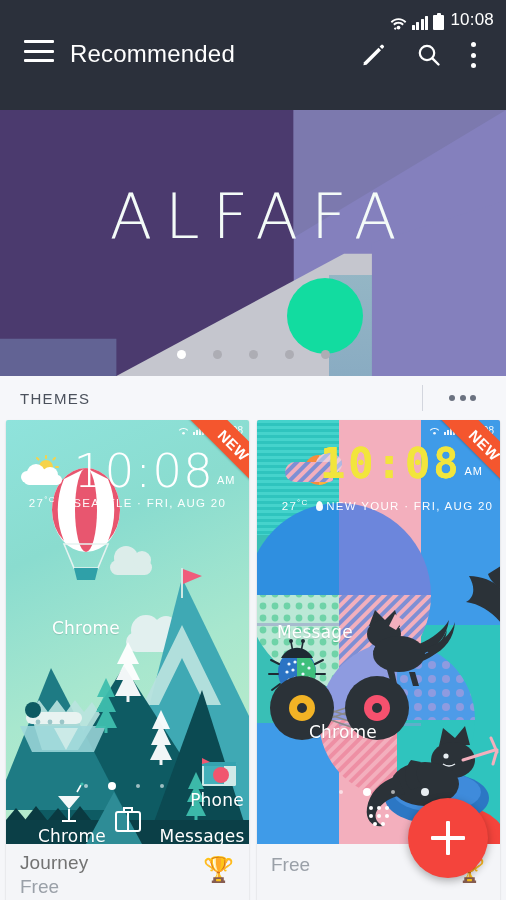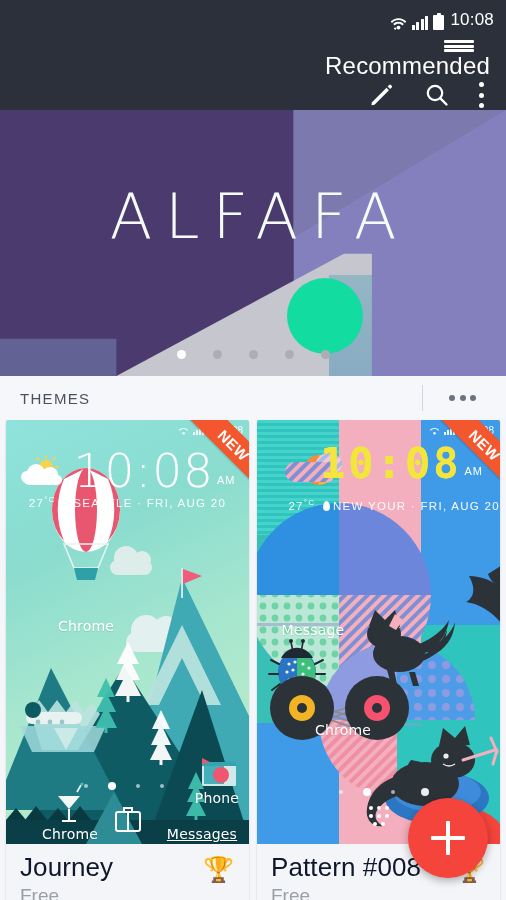--- a/index.html
+++ b/index.html
@@ -26,22 +26,22 @@
   .signal i:nth-child(2){height:8px}
   .signal i:nth-child(3){height:11px}
   .signal i:nth-child(4){height:14px}
   .battery{ width:11px; height:17px; position:relative; }
   .battery .body{ position:absolute; left:0; top:2px; width:11px; height:15px; background:#fff; border-radius:1px;}
   .battery .tip{ position:absolute; left:3.5px; top:0; width:4px; height:2.5px; background:#fff; border-radius:1px 1px 0 0;}
   .sb-time{ color:#fff; font-size:17px; letter-spacing:.2px; }
 
   
   .appbar{
-    height:70px; background:#2B303B; display:flex; align-items:flex-end;
-    padding:0 16px; position:relative;flex-direction:column;
+    height:70px; background:#2B303B; display:flex; align-items:flex-start;
+    padding:0 24px; position:relative;
   }
   .hamburger{ width:30px; height:22px; display:flex; flex-direction:column;
     justify-content:space-between; cursor:pointer; margin-right:16px;}
   .hamburger span{ display:block; height:3px; background:#fff; border-radius:1px;}
   .appbar-title{ color:#fff; font-size:24px; font-weight:400; letter-spacing:.2px; flex:1;}
   .appbar-actions{ display:flex; align-items:center; gap:26px; padding-right:6px;}
   .iconbtn{ width:30px; height:30px; display:flex; align-items:center; justify-content:center; cursor:pointer;}
   .kebab{ width:6px; height:26px; display:flex; flex-direction:column; justify-content:space-between; align-items:center; cursor:pointer;}
   .kebab i{ width:5px; height:5px; border-radius:50%; background:#fff; display:block;}
 
@@ -84,21 +84,21 @@
 
   
   .grid{ display:flex; gap:8px; padding:0 6px; }
   .card{
     width:245px; background:#F4F5F8; border-radius:2px; overflow:hidden;
     box-shadow:0 1px 2px rgba(0,0,0,.18);
     position:relative;
   }
   .preview{ position:relative; height:424px; overflow:hidden; }
   .card-foot{ height:64px; padding:8px 12px 0 14px; position:relative;}
-  .card-name{ font-size:26px; color:#0f172a; letter-spacing:.1px; }
+  .card-name{ font-size:19px; color:#737373; letter-spacing:.1px; }
   .card-price{ font-size:19px; color:#9AA0A8; margin-top:2px;}
   .trophy{ position:absolute; right:14px; top:13px; font-size:25px; line-height:1; }
 
   
   .mini-sb{
     position:absolute; top:3px; right:6px; left:0; height:14px;
     display:flex; justify-content:flex-end; align-items:center; gap:4px;
     font-size:10px; color:#fff; opacity:.92; z-index:3;
   }
   .mini-sb .msig{ display:flex; align-items:flex-end; gap:1px; height:9px;}
@@ -133,21 +133,21 @@
     font-size:11.5px; letter-spacing:1.3px; color:#fff; opacity:.96;
     font-family:Liberation Sans, sans-serif;
   }
   .metarow .deg{ font-size:8px; vertical-align:super; }
   .pin{ display:inline-block; width:7px; height:10px; background:#fff;
     border-radius:50% 50% 50% 50%/60% 60% 40% 40%; position:relative; top:1px; margin:0 3px;}
   .pin:after{ content:""; position:absolute; left:2px; top:6px; border-left:1.5px solid transparent;
     border-right:1.5px solid transparent; border-top:4px solid #fff;}
 
   
-  .applabel{ position:absolute; z-index:5; color:#fff; font-size:14px;
+  .applabel{ position:absolute; z-index:5; color:#fff; font-size:17px;
     text-align:center; font-family:"DejaVu Sans", sans-serif; letter-spacing:.2px;
     text-shadow:0 1px 1px rgba(0,0,0,.13);}
   .pagedots{ position:absolute; z-index:5; display:flex; gap:20px; }
   .pagedots i{ width:4px; height:4px; border-radius:50%; background:rgba(255,255,255,.6); display:block;}
   .pagedots i.on{ width:8px; height:8px; background:#fff; margin-top:-2px;}
 
   
   .fab{
     position:absolute; right:18px; bottom:22px; width:80px; height:80px;
     border-radius:50%; background:#F4443C; z-index:30;
@@ -414,21 +414,21 @@
       <div class="metarow">
         <span>27</span><span class="deg">°C</span>
         <span class="pin"></span><span>SEATTLE</span>
         <span>·</span>
         <span>FRI, AUG 20</span>
       </div>
 
       <div class="applabel" style="left:32px; top:198px; width:96px;">Chrome</div>
       <div class="applabel" style="left:176px; top:370px; width:70px;">Phone</div>
       <div class="applabel" style="left:32px; top:406px; width:64px;">Chrome</div>
-      <div class="applabel" style="left:152px; top:406px; width:88px;text-decoration:underline;">Messages</div>
+      <div class="applabel" style="left:152px; top:406px; width:88px;">Messages</div>
 
       <div class="pagedots" style="left:78px; top:364px;">
         <i></i>
         <i class="on"></i>
         <i></i>
         <i></i>
       </div>
     </div>
 
     <div class="card-foot">
@@ -642,39 +642,38 @@
       <div class="ribbon">
         <div class="band">NEW</div>
       </div>
 
       <div class="clockrow" style="top:24px; justify-content:center; padding-left:46px;">
         <span class="bigtime" style="color:#F2E53C; font-weight:700; letter-spacing:3px;
           font-family:'DejaVu Sans Mono', monospace; font-size:42px;
           text-shadow:0 0 0 #F2E53C;">10:08</span>
         <span class="ampm">AM</span>
       </div>
-      <div class="metarow" style="top:78px; padding-left:18px;text-align:right;">
+      <div class="metarow" style="top:78px; padding-left:18px;">
         <span>27</span><span class="deg">°C</span>
         <span class="pin"></span><span>NEW YOUR</span>
         <span>·</span>
         <span>FRI, AUG 20</span>
       </div>
 
       <div class="applabel" style="left:20px; top:202px; width:72px;">Message</div>
       <div class="applabel" style="left:50px; top:302px; width:72px;">Chrome</div>
 
       <div class="pagedots" style="left:82px; top:370px;">
         <i></i>
         <i class="on"></i>
         <i></i>
       </div>
     </div>
 
     <div class="card-foot">
-      <div class="card-name">Pattern #008</div>
       <div class="card-price">Free</div>
       <div class="trophy">🏆</div>
     </div>
   </div>
 </div>
 
 <div class="fab">
   <span class="plus"></span>
 </div>
 

